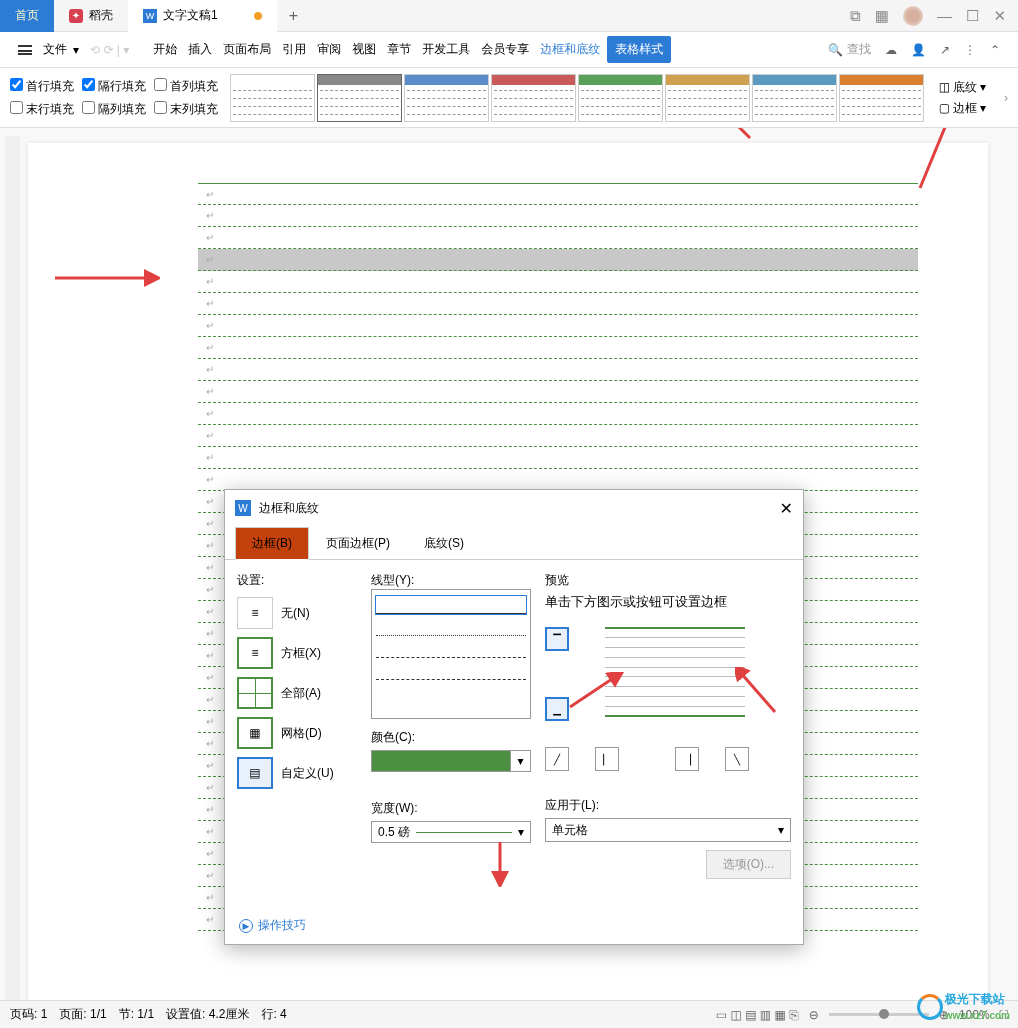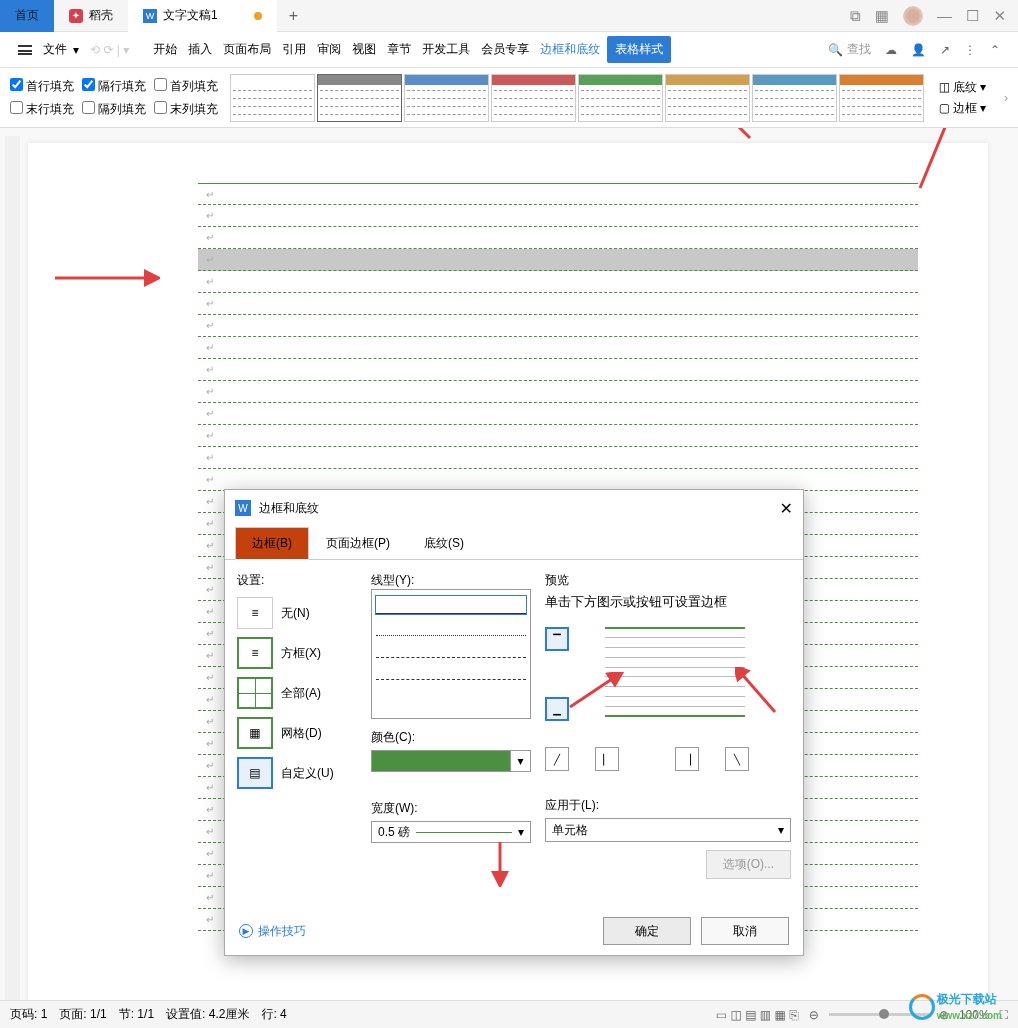--- a/index.html
+++ b/index.html
@@ -1,20 +1,20 @@
 <!DOCTYPE html>
 <html><head>
 <meta charset="utf-8">
 <style>
 * { margin: 0; padding: 0; box-sizing: border-box; font-family: "Microsoft YaHei", sans-serif; font-size: 12px; }
 body { background: #fff; width: 1018px; height: 1028px; overflow: hidden; position: relative; }
 
 .titlebar { height: 32px; display: flex; align-items: center; background: #f5f5f5; border-bottom: 1px solid #e0e0e0; }
 .tab { height: 32px; display: flex; align-items: center; padding: 0 15px; gap: 6px; }
-.tab.home { background: #2c7cd6; color: #0f172a; }
+.tab.home { background: #2c7cd6; color: #fef9c3; }
 .tab.shell { background: transparent; }
 .tab.doc { background: #fff; }
 .tab-dot { width: 8px; height: 8px; background: #f0a020; border-radius: 50%; margin-left: 30px; }
 .tab-add { padding: 0 12px; font-size: 16px; color: #666; }
 .titlebar-right { margin-left: auto; display: flex; gap: 14px; padding-right: 12px; align-items: center; color: #888; }
 .titlebar-right span { font-size: 15px; }
 .avatar { width: 20px; height: 20px; border-radius: 50%; background: radial-gradient(circle, #d8b0a0 40%, #f0e8e0 100%); }
 
 .menubar { height: 36px; display: flex; align-items: center; padding: 0 18px; border-bottom: 1px solid #e0e0e0; gap: 3px; }
 .menu-file { display: flex; align-items: center; gap: 6px; padding: 0 8px; }
@@ -91,21 +91,21 @@
 .tips { color: #2c7cd6; display: flex; align-items: center; gap: 5px; }
 .dlg-btns { margin-left: auto; display: flex; gap: 10px; }
 .dlg-btn { width: 88px; height: 28px; border: 1px solid #999; background: #f8f8f8; cursor: pointer; }
 .dlg-btn.primary { background: #ebebeb; }
 
 .statusbar { position: absolute; bottom: 0; left: 0; right: 0; height: 28px; background: #f5f5f5; border-top: 1px solid #ddd; display: flex; align-items: center; padding: 0 10px; gap: 12px; }
 .statusbar-right { margin-left: auto; display: flex; gap: 10px; align-items: center; color: #666; }
 .zoom-slider { width: 100px; height: 3px; background: #ccc; position: relative; }
 .zoom-slider::after { content: ''; position: absolute; left: 50%; top: -4px; width: 10px; height: 10px; background: #888; border-radius: 50%; }
 
-.watermark { position: absolute; right: 16px; bottom: 6px; font-size: 13px; font-weight: bold; pointer-events: none; display:flex; align-items:center; gap:2px;}
+.watermark { position: absolute; right: 8px; bottom: 6px; font-size: 13px; font-weight: bold; pointer-events: none; display:flex; align-items:center; gap:2px;}
 .watermark .logo { width:26px; height:26px; border-radius:50%; border:3px solid #28a8e0; border-top-color:#f08020; display:inline-block;}
 .watermark .t1 { color:#28a8e0; } .watermark .t2 { color:#60b860; font-size:10px; }
 
 svg.arrow { position:absolute; pointer-events:none; }
 </style>
 </head>
 <body>
 
 <div class="titlebar">
   <div class="tab home">首页</div>
@@ -416,24 +416,20 @@
               <line x1="15" y1="5" x2="15" y2="40" stroke="#e04040" stroke-width="3" marker-end="url(#ah1)"></line>
             </svg>
         </div>
       </div>
     </div>
     <div class="dlg-footer">
       <div class="tips">
         <span style="border:1.5px solid #2c7cd6;border-radius:50%;width:14px;height:14px;display:inline-flex;align-items:center;justify-content:center;font-size:9px;">▶</span>
         <span>操作技巧</span>
       </div>
-      <div class="dlg-btns">
-        <button class="dlg-btn primary">确定</button>
-        <button class="dlg-btn">取消</button>
-      </div>
     </div>
   </div>
 </div>
 
 <div class="statusbar">
   <span>页码: 1</span>
   <span>页面: 1/1</span>
   <span>节: 1/1</span>
   <span>设置值: 4.2厘米</span>
   <span>行: 4</span>

